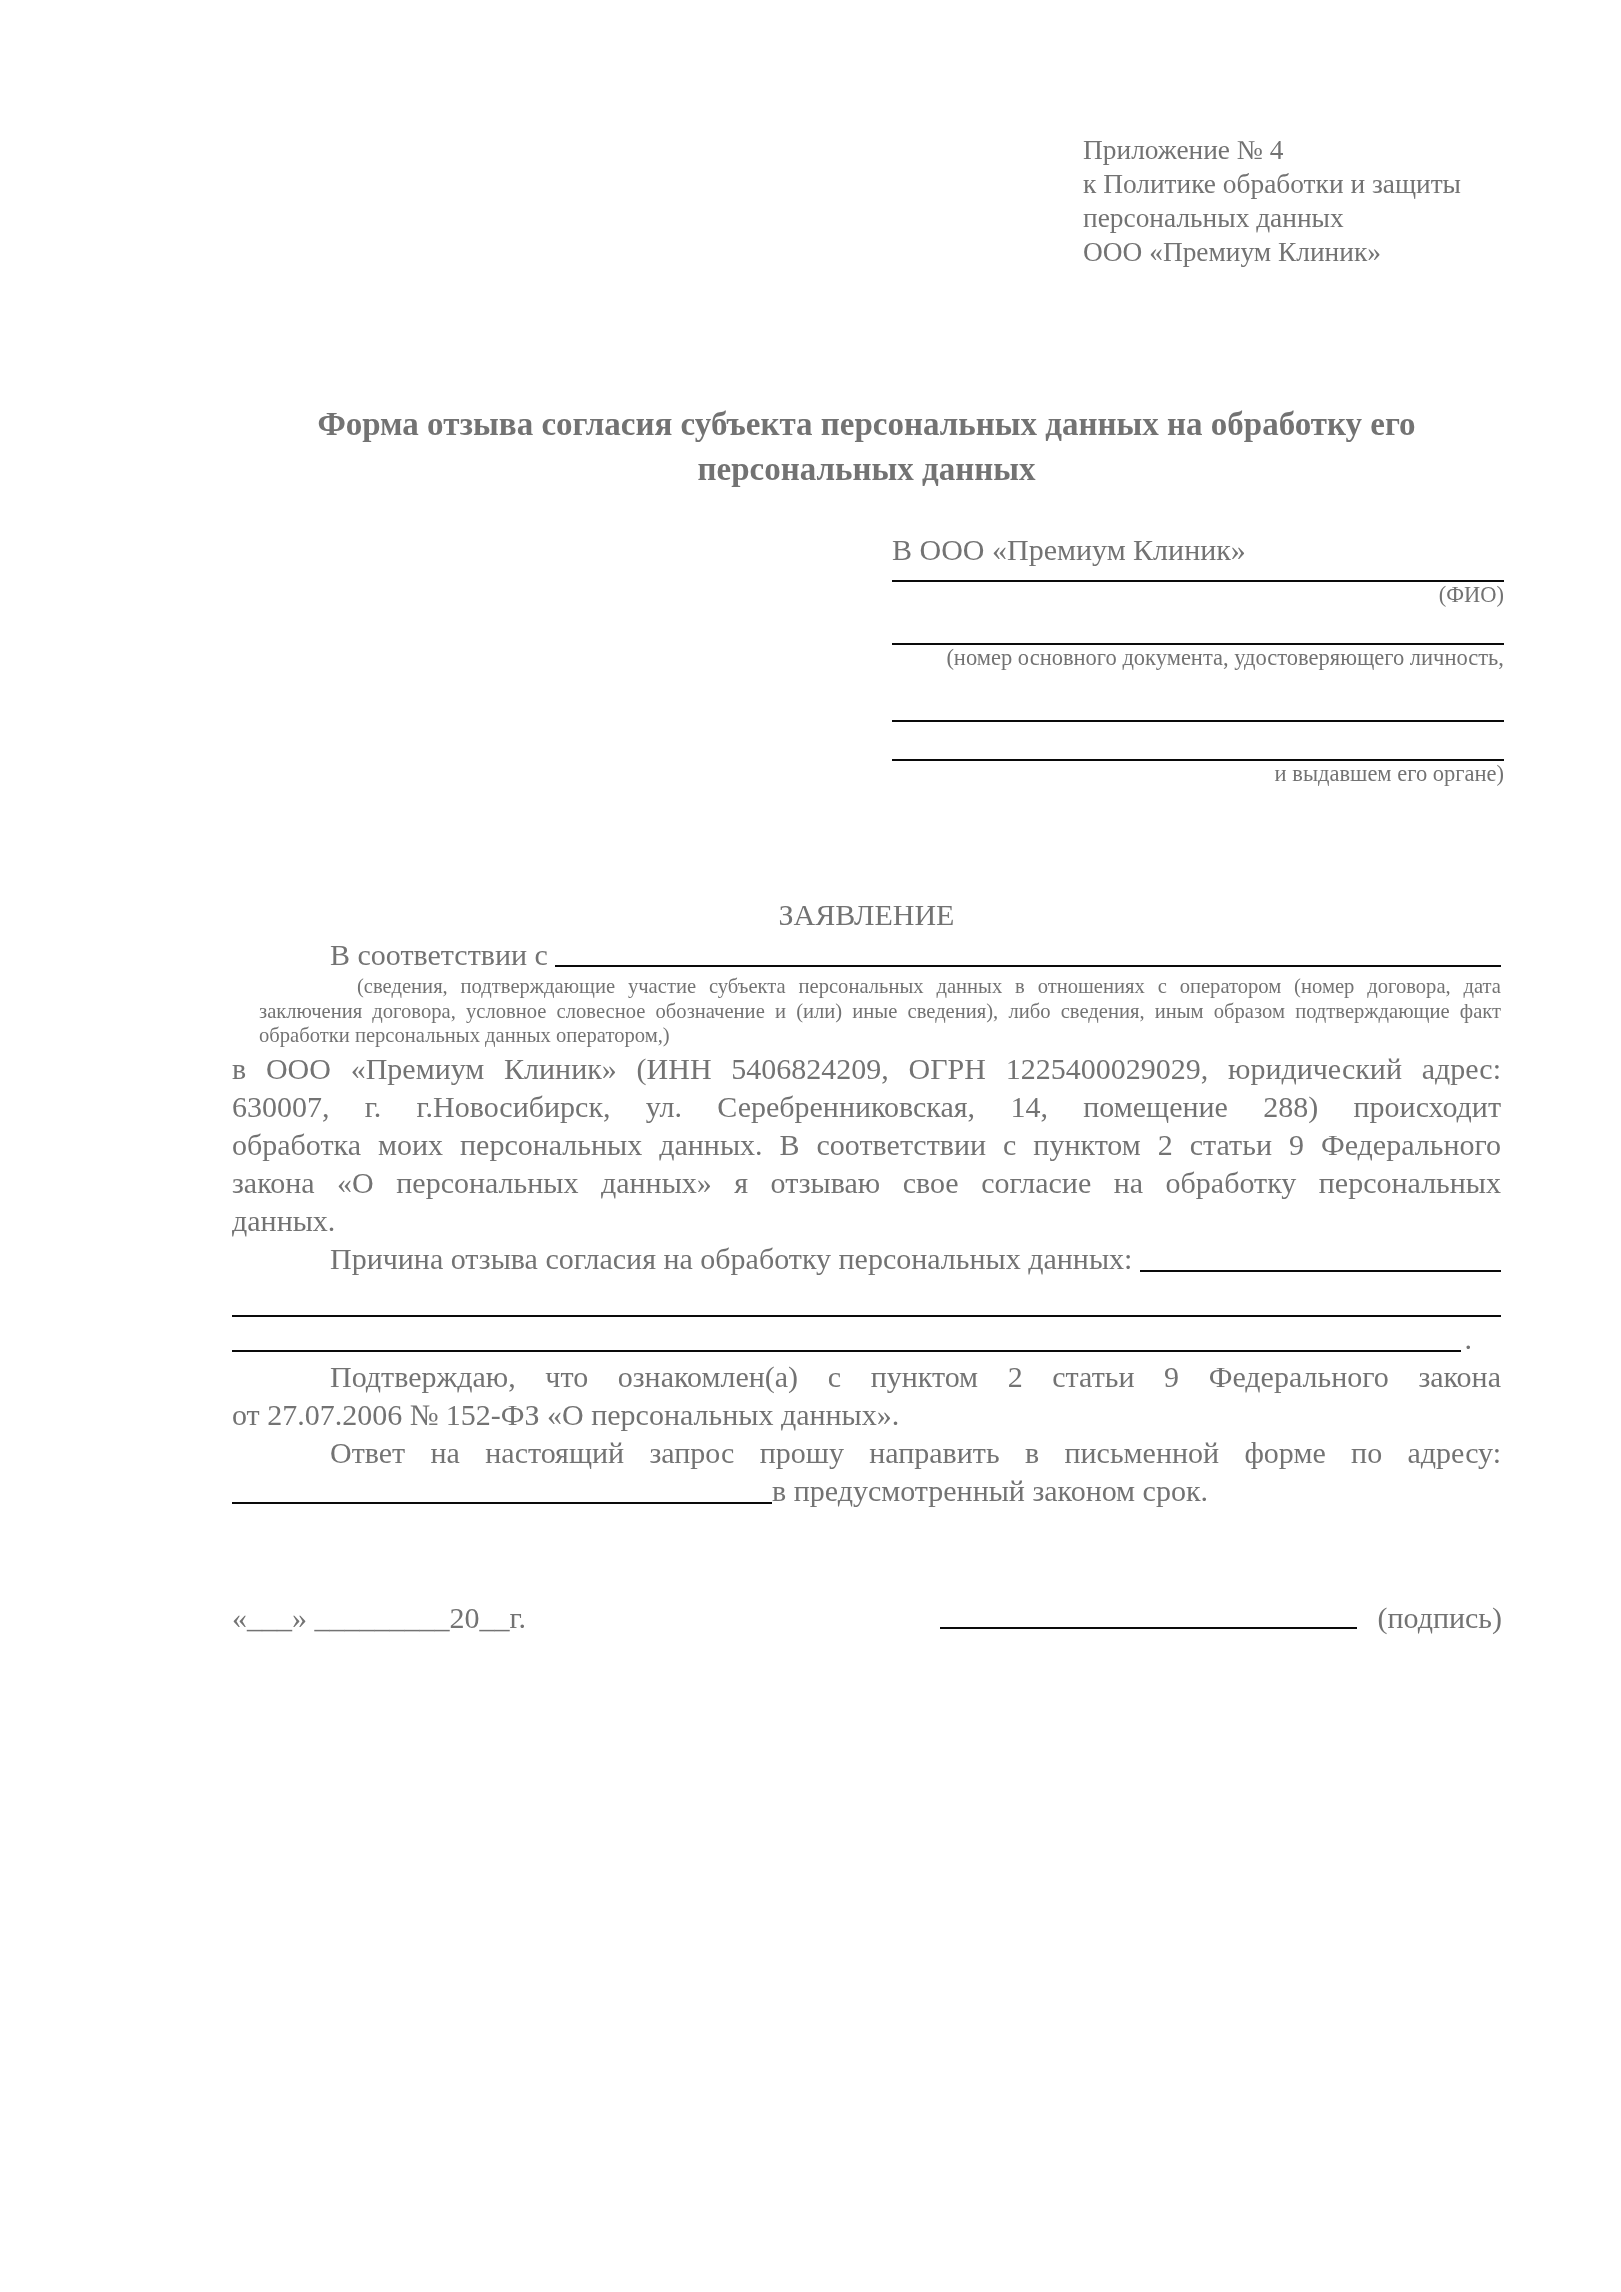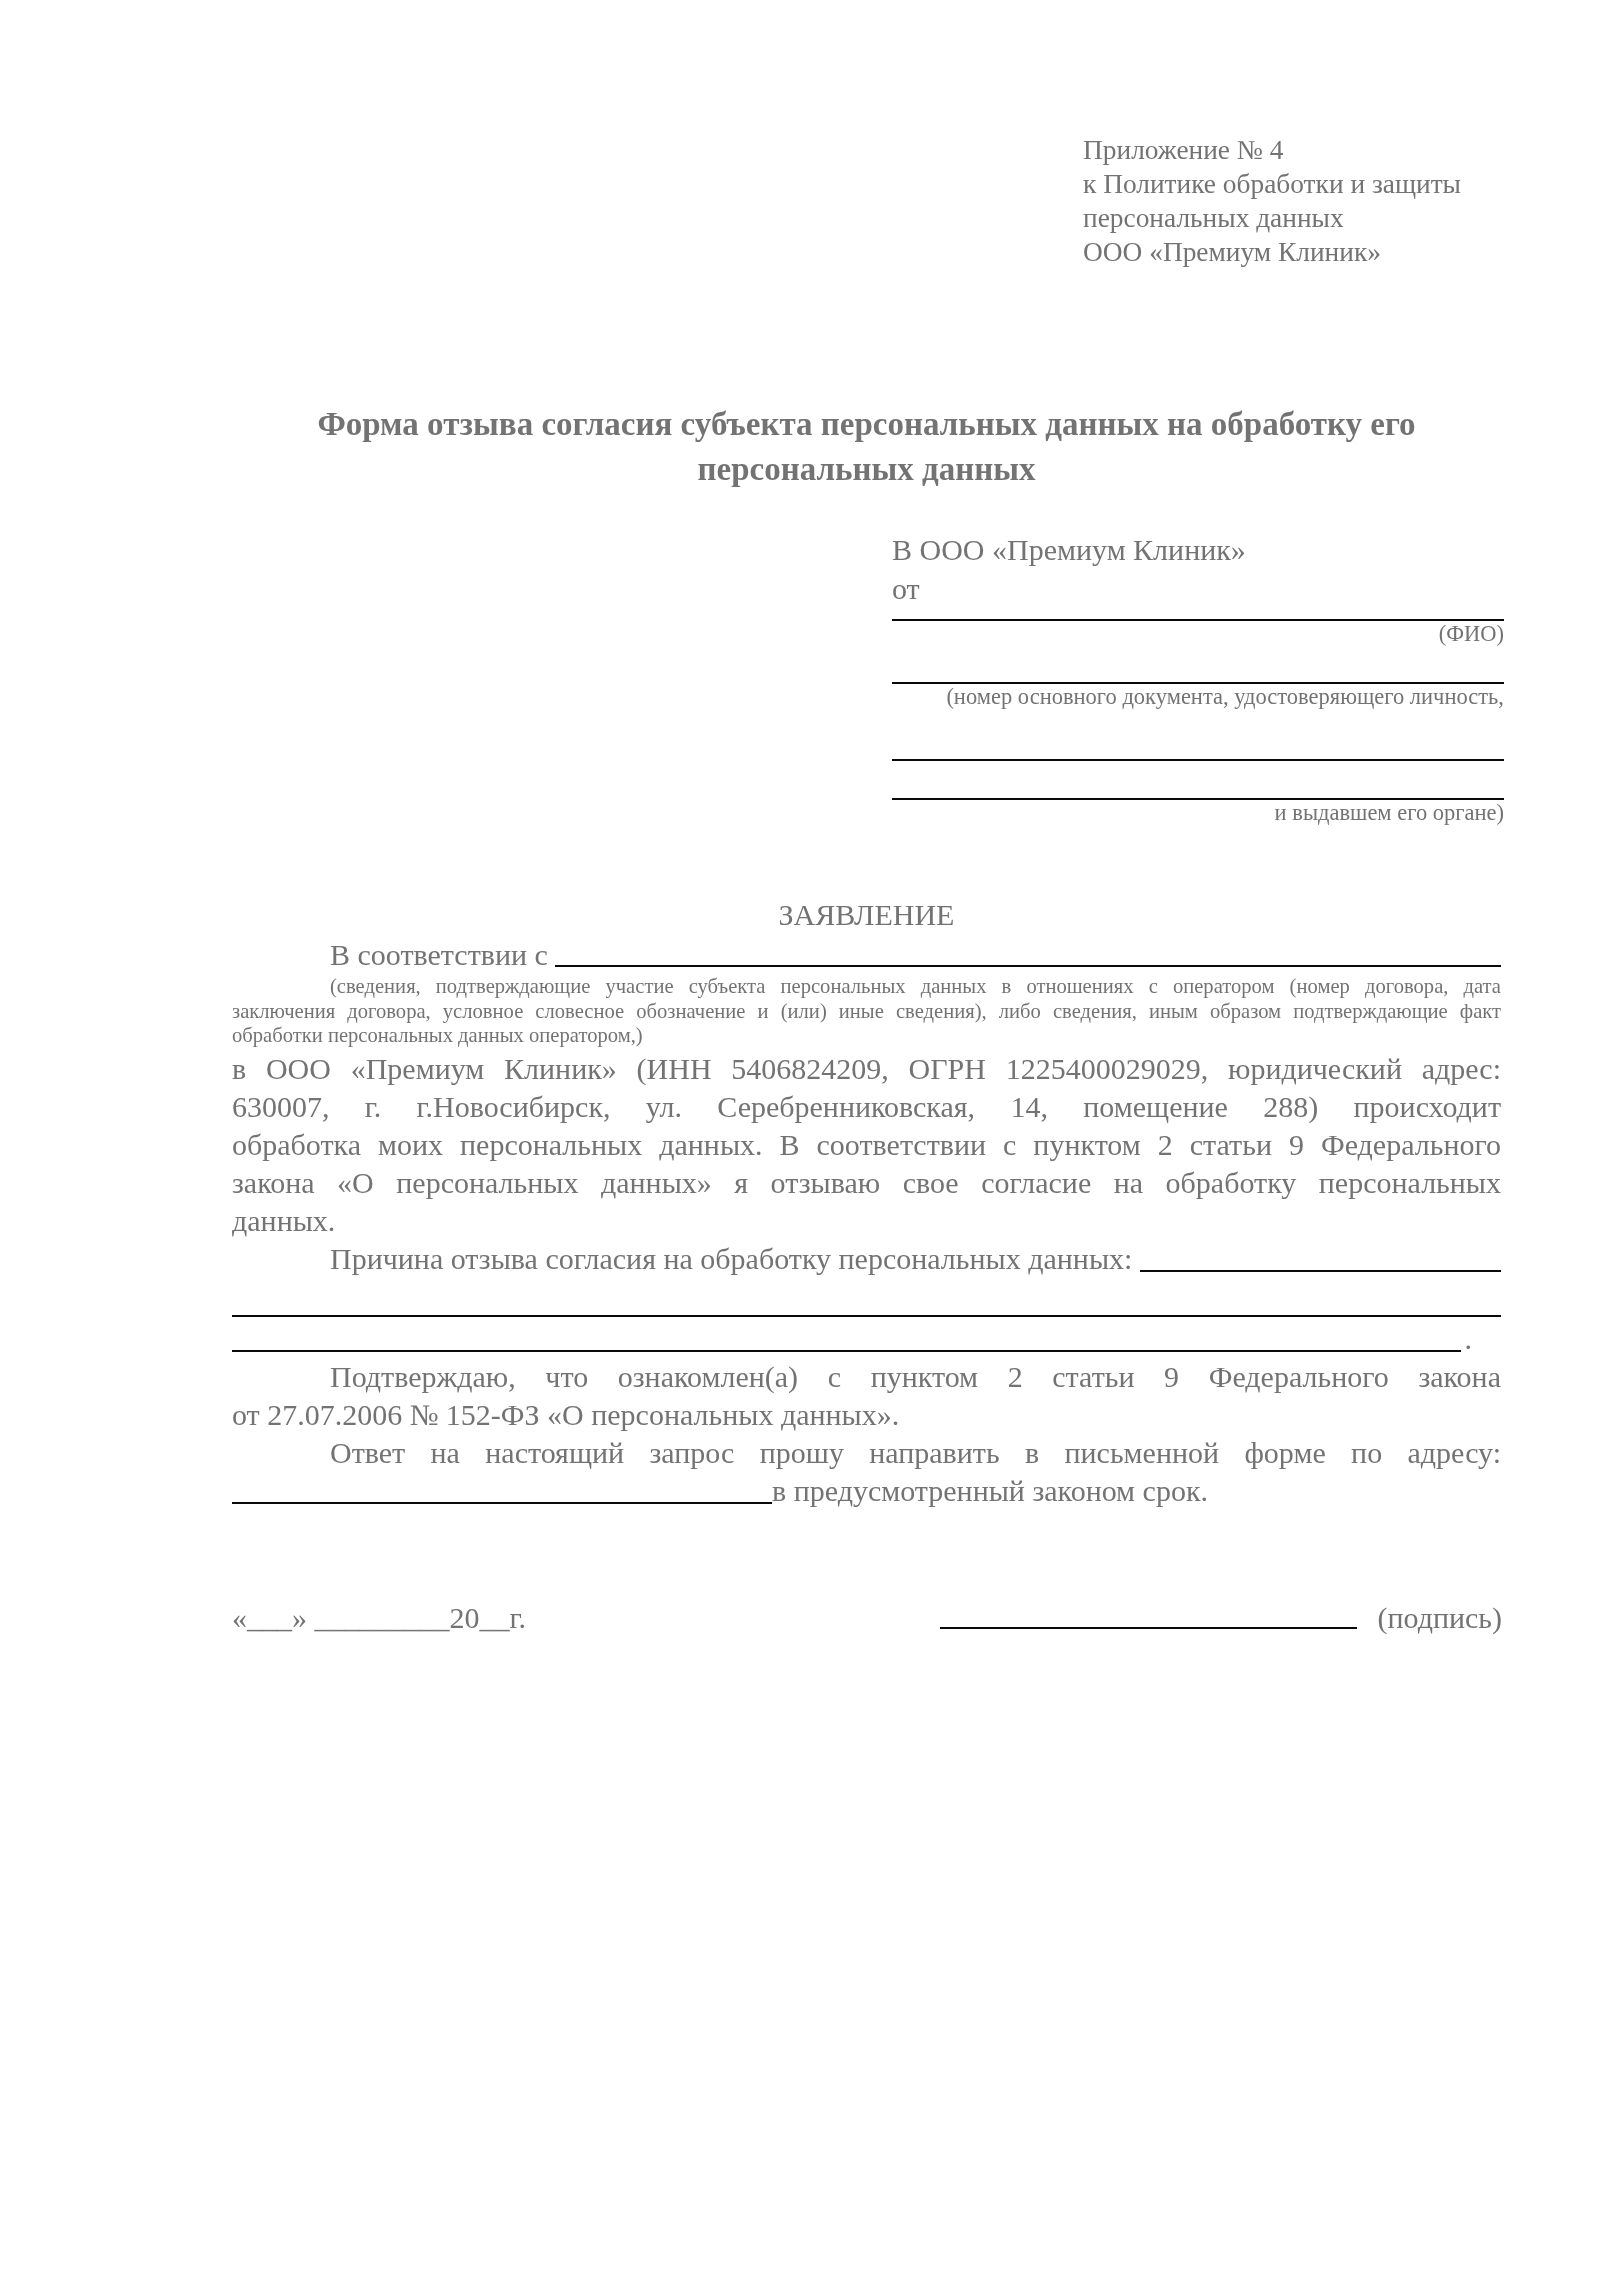--- a/index.html
+++ b/index.html
@@ -35,21 +35,21 @@
   .st-heading {
     position:absolute; left:232px; top:895px; width:1269px;
     font-size:30px; line-height:39px; text-align:center;
   }
   .body-block { position:absolute; left:232px; top:936px; width:1269px; font-size:30px; line-height:38px; }
   .row { display:flex; align-items:stretch; }
   .indent { text-indent:98px; }
   .lbl { white-space:pre; padding-left:98px; }
   .fill { flex:1 1 auto; border-bottom:2.9px solid #0a0a0a; margin-bottom:6.9px; }
   .stretch { text-align:justify; text-align-last:justify; -moz-text-align-last:justify; white-space:nowrap; }
-  .fineprint { font-size:20.6px; line-height:24.5px; }
+  .fineprint { font-size:20.6px; line-height:24.5px;margin-left:27px; }
   .para { margin-top:2.9px; }
   .blank-1 { height:45px; }
   .blank-2 { height:32px; padding-right:29px; }
   .blank-2 .fill { margin-bottom:3.9px; }
   .period { line-height:32px; padding-left:3.9px; }
   .confirm { margin-top:3px; }
   .fill-fixed { width:540px; border-bottom:2.9px solid #0a0a0a; margin-bottom:6.9px; flex:0 0 auto; }
   
   .footer-row {
     position:absolute; left:232px; top:1598px; width:1270px;
@@ -68,21 +68,20 @@
     <div>Приложение № 4</div>
     <div>к Политике обработки и защиты</div>
     <div>персональных данных</div>
     <div>ООО «Премиум Клиник»</div>
   </div>
 
   <div class="doc-title">Форма отзыва согласия субъекта персональных данных на обработку его персональных данных</div>
 
   <div class="addressee">
     <div class="addr-text">В ООО «Премиум Клиник»</div>
-    <div class="addr-text">от</div>
     <div class="rule addr-rule-1"></div>
     <div class="addr-cap">(ФИО)</div>
     <div class="rule addr-rule-2"></div>
     <div class="addr-cap">(номер основного документа, удостоверяющего личность,</div>
     <div class="rule addr-rule-3"></div>
     <div class="rule addr-rule-4"></div>
     <div class="addr-cap">и выдавшем его органе)</div>
   </div>
 
   <div class="st-heading">ЗАЯВЛЕНИЕ</div>

